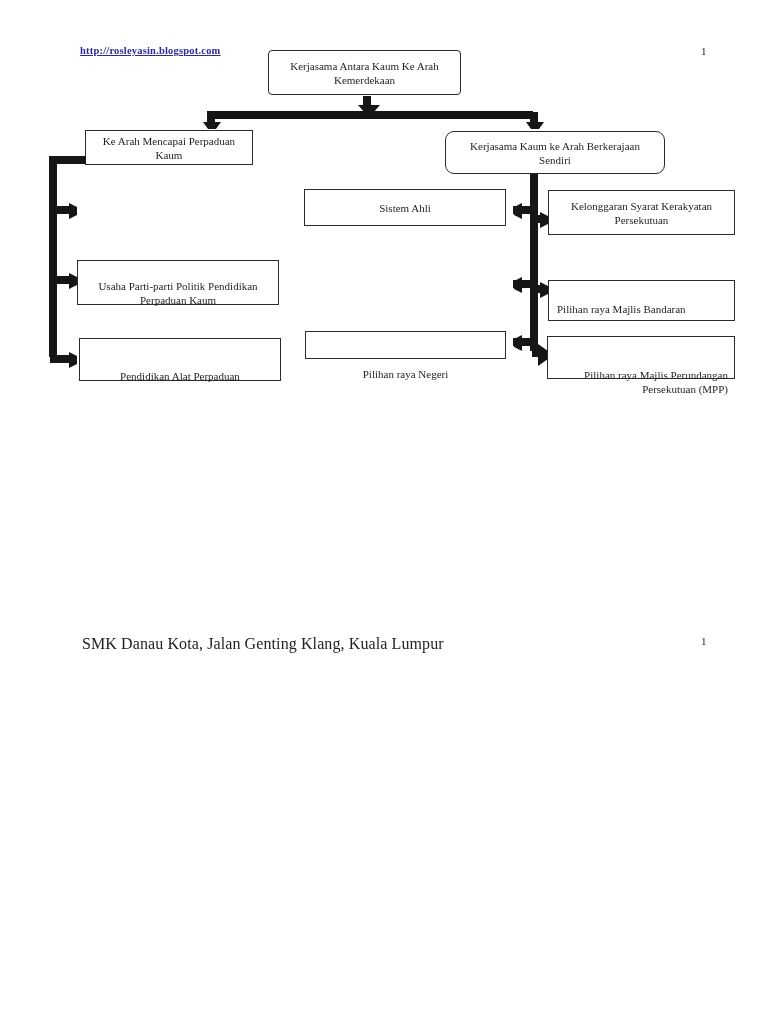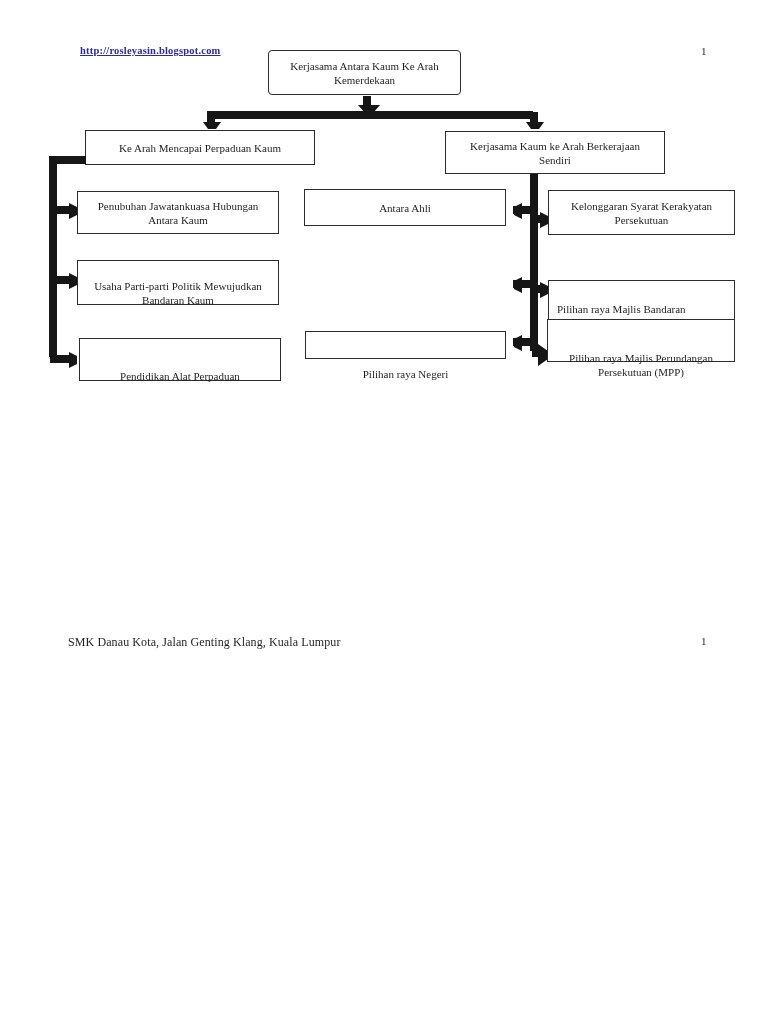--- a/index.html
+++ b/index.html
@@ -21,22 +21,22 @@
     color: #2b2b9e;
     text-decoration: underline;
     letter-spacing: 0.2px;
     cursor: pointer;
   }
   .pgnum { position: absolute; font-size: 11px; color: #2a2a2a; }
   .pgnum.top { left: 689px; top: 33px; }
   .pgnum.bottom { left: 689px; top: 623px; }
   .footer-text {
     position: absolute;
-    left: 56px; top: 623px;
-    font-size: 12px;
+    left: 70px; top: 623px;
+    font-size: 16px;
     color: #1f1f1f;
     letter-spacing: 0.1px;
   }
   .node {
     position: absolute;
     border: 1.5px solid #2b2b2b;
     background: #ffffff;
     font-size: 11px;
     line-height: 14px;
     text-align: center;
@@ -83,54 +83,51 @@
 
   <div class="ln" style="left:355px; top:88px; width:4px; height:10px;"></div>
   <div class="tri down-big" style="left:350px; top:97px;"></div>
 
   <div class="ln" style="left:199px; top:103px; width:326px; height:2px;"></div>
   <div class="ln" style="left:199px; top:104px; width:2px; height:11px;"></div>
   <div class="tri down" style="left:195px; top:114px;"></div>
   <div class="ln" style="left:522px; top:104px; width:2px; height:11px;"></div>
   <div class="tri down" style="left:518px; top:114px;"></div>
 
-  <div class="node" style="left:77px; top:122px; width:230px; height:35px;">
+  <div class="node" style="left:77px; top:122px; width:168px; height:35px;">
     <div class="lbl-center">Ke Arah Mencapai Perpaduan Kaum</div>
   </div>
 
-  <div class="node" style="left:437px; top:123px; width:220px; height:43px;">
+  <div class="node" style="left:437px; top:123px; width:220px; height:43px;border-radius:9px;">
     <div class="lbl-center">Kerjasama Kaum ke Arah Berkerajaan Sendiri</div>
   </div>
 
   <div class="ln" style="left:41px; top:148px; width:37px; height:2px;"></div>
   <div class="ln" style="left:41px; top:148px; width:2px; height:201px;"></div>
 
   <div class="ln" style="left:42px; top:198px; width:21px; height:2px;"></div>
   <div class="tri right" style="left:61px; top:195px;"></div>
 
   <div class="ln" style="left:42px; top:268px; width:21px; height:2px;"></div>
   <div class="tri right" style="left:61px; top:265px;"></div>
 
   <div class="ln" style="left:42px; top:347px; width:21px; height:2px;"></div>
   <div class="tri right" style="left:61px; top:344px;"></div>
 
-  <div class="node" style="left:69px; top:183px; width:202px; height:43px;">
-    <div class="lbl-center">Penubuhan Jawatankuasa Hubungan Antara Kaum</div>
-  </div>
 
   <div class="node" style="left:69px; top:252px; width:202px; height:45px;">
-    <div class="lbl-abs" style="top:18px;">Usaha Parti-parti Politik Mewujudkan Bandaran Kaum</div>
+    <div class="lbl-abs" style="top:18px;">Usaha Parti-parti Politik Pendidikan Perpaduan Kaum</div>
   </div>
 
   <div class="node" style="left:71px; top:330px; width:202px; height:43px;">
     <div class="lbl-abs" style="top:30px;">Pendidikan Alat Perpaduan</div>
   </div>
 
   <div class="node" style="left:296px; top:181px; width:202px; height:37px;">
-    <div class="lbl-center">Antara Ahli</div>
+    <div class="lbl-center">Sistem Ahli</div>
   </div>
 
 
   <div class="node" style="left:297px; top:323px; width:201px; height:28px;"></div>
   <div class="caption" style="left:297px; top:355px; width:201px;">Pilihan raya Negeri</div>
 
   <div class="ln" style="left:522px; top:166px; width:2px; height:177px;"></div>
 
   <div class="tri left" style="left:498px; top:195px;"></div>
   <div class="ln" style="left:505px; top:198px; width:18px; height:2px;"></div>
@@ -151,20 +148,20 @@
   <div class="tri right-big" style="left:530px; top:336px;"></div>
 
   <div class="node" style="left:540px; top:182px; width:187px; height:45px;">
     <div class="lbl-center">Kelonggaran Syarat Kerakyatan Persekutuan</div>
   </div>
 
   <div class="node" style="left:540px; top:272px; width:187px; height:41px;">
     <div class="lbl-abs" style="top:21px; text-align:left; padding-left:8px;">Pilihan raya Majlis Bandaran</div>
   </div>
 
-  <div class="node" style="left:539px; top:311px; width:188px; height:43px;">
+  <div class="node" style="left:539px; top:328px; width:188px; height:43px;text-align:right;">
     <div class="lbl-abs" style="top:31px;">Pilihan raya Majlis Perundangan Persekutuan (MPP)</div>
   </div>
 
   <div class="footer-text">SMK Danau Kota, Jalan Genting Klang, Kuala Lumpur</div>
   <div class="pgnum bottom">1</div>
 
 </div>
 
 </body></html>

